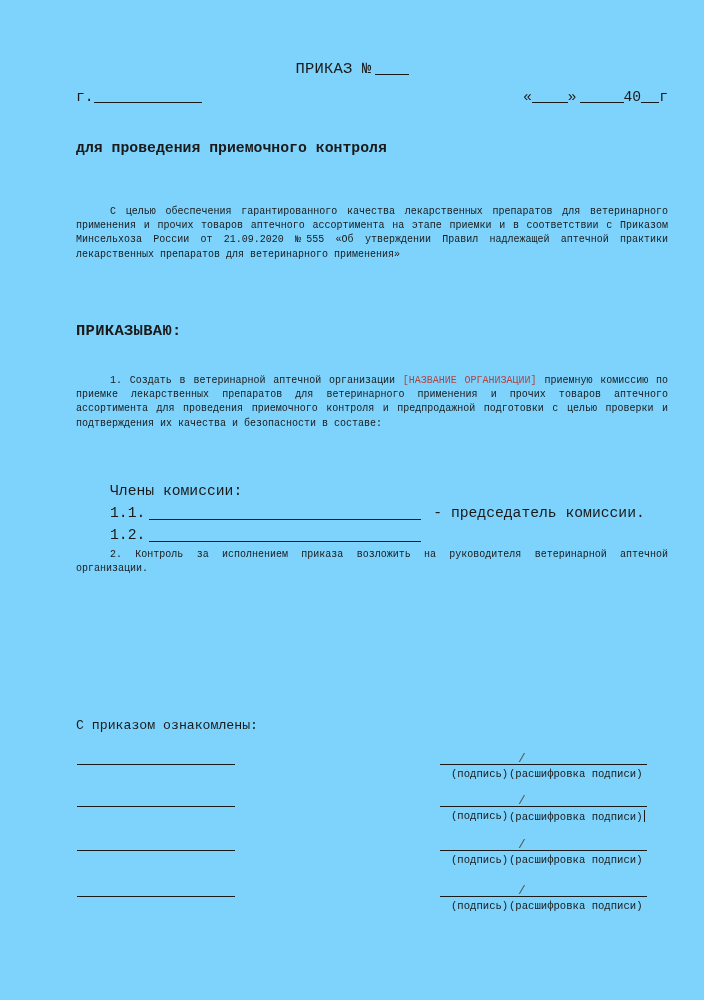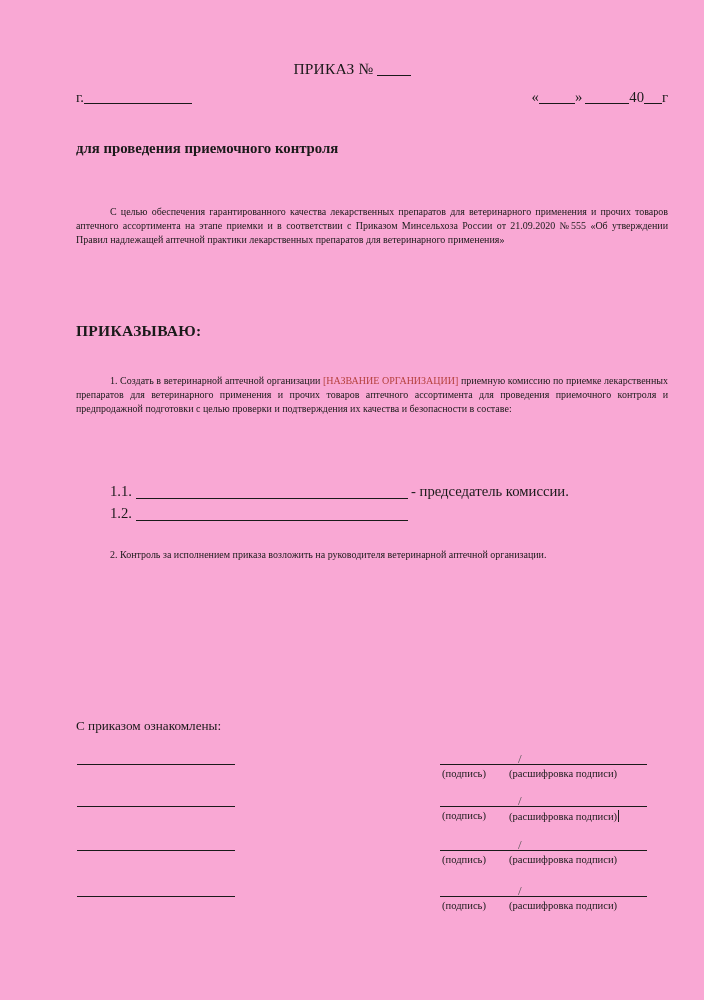--- a/index.html
+++ b/index.html
@@ -12,21 +12,22 @@
     width: 704px;
     height: 1000px;
     position: relative;
     font-family: "Liberation Serif", "DejaVu Serif", serif;
     color: #1a1a1a;
     overflow: hidden;
   }
   .page {
     position: absolute;
     inset: 0;
-    background: #f9a8d4;
+    background: #7dd3fc;
+    font-family: Liberation Mono, monospace;
   }
 
   
   .abs { position: absolute; }
   .red { color: #b5413e; }
   .just {
     text-align: justify;
     text-align-last: left;
     line-height: 1.42;
     font-size: 10px;
@@ -132,21 +133,21 @@
     display: block;
   }
   #members .num { display: inline-block; }
   #members .blank-long {
     display: inline-block;
     width: 272px;
     border-bottom: 1.6px solid #1a1a1a;
     vertical-align: -3px;
     margin-left: 4px;
   }
-  #members .role { margin-left: 3px; }
+  #members .role { margin-left: 12px; }
 
   
   #clause-2 {
     top: 548px;
     left: 76px;
     width: 592px;
   }
 
   
   #director-row {
@@ -196,21 +197,21 @@
     border-bottom: 1.6px solid #1a1a1a;
   }
   .sig-right .caps {
     position: absolute;
     top: 4px;
     left: 0;
     width: 207px;
     font-size: 10.6px;
     white-space: nowrap;
   }
-  .sig-right .cap-sign { position: absolute; left: 2px; }
+  .sig-right .cap-sign { position: absolute; left: 11px; }
   .sig-right .cap-decode { position: absolute; left: 69px; }
   .caret {
     display: inline-block;
     width: 1px;
     height: 12px;
     background: #1a1a1a;
     vertical-align: -2px;
     margin-left: 1px;
   }
 </style>
@@ -235,20 +236,21 @@
     <div>для проведения приемочного контроля</div>
   </div>
 
   <div class="abs just indent" id="preamble">С целью обеспечения гарантированного качества лекарственных препаратов для ветеринарного применения и прочих товаров аптечного ассортимента на этапе приемки и в соответствии с Приказом Минсельхоза России от 21.09.2020 №555 «Об утверждении Правил надлежащей аптечной практики лекарственных препаратов для ветеринарного применения»</div>
 
   <div class="abs" id="decree-word">ПРИКАЗЫВАЮ:</div>
 
   <div class="abs just indent" id="clause-1"><span>1. Создать в ветеринарной аптечной организации </span><span class="red">[НАЗВАНИЕ ОРГАНИЗАЦИИ]</span><span> приемную комиссию по приемке лекарственных препаратов для ветеринарного применения и прочих товаров аптечного ассортимента для проведения приемочного контроля и предпродажной подготовки с целью проверки и подтверждения их качества и безопасности в составе:</span></div>
 
   <div class="abs" id="members">
+    <span class="mline">Члены комиссии:</span>
     <span class="mline">
       <span class="num">1.1.</span><span class="blank-long"></span><span class="role">- председатель комиссии.</span>
     </span>
     <span class="mline">
       <span class="num">1.2.</span><span class="blank-long"></span><span class="role"></span>
     </span>
   </div>
 
   <div class="abs just indent" id="clause-2">2. Контроль за исполнением приказа возложить на руководителя ветеринарной аптечной организации.</div>
 

